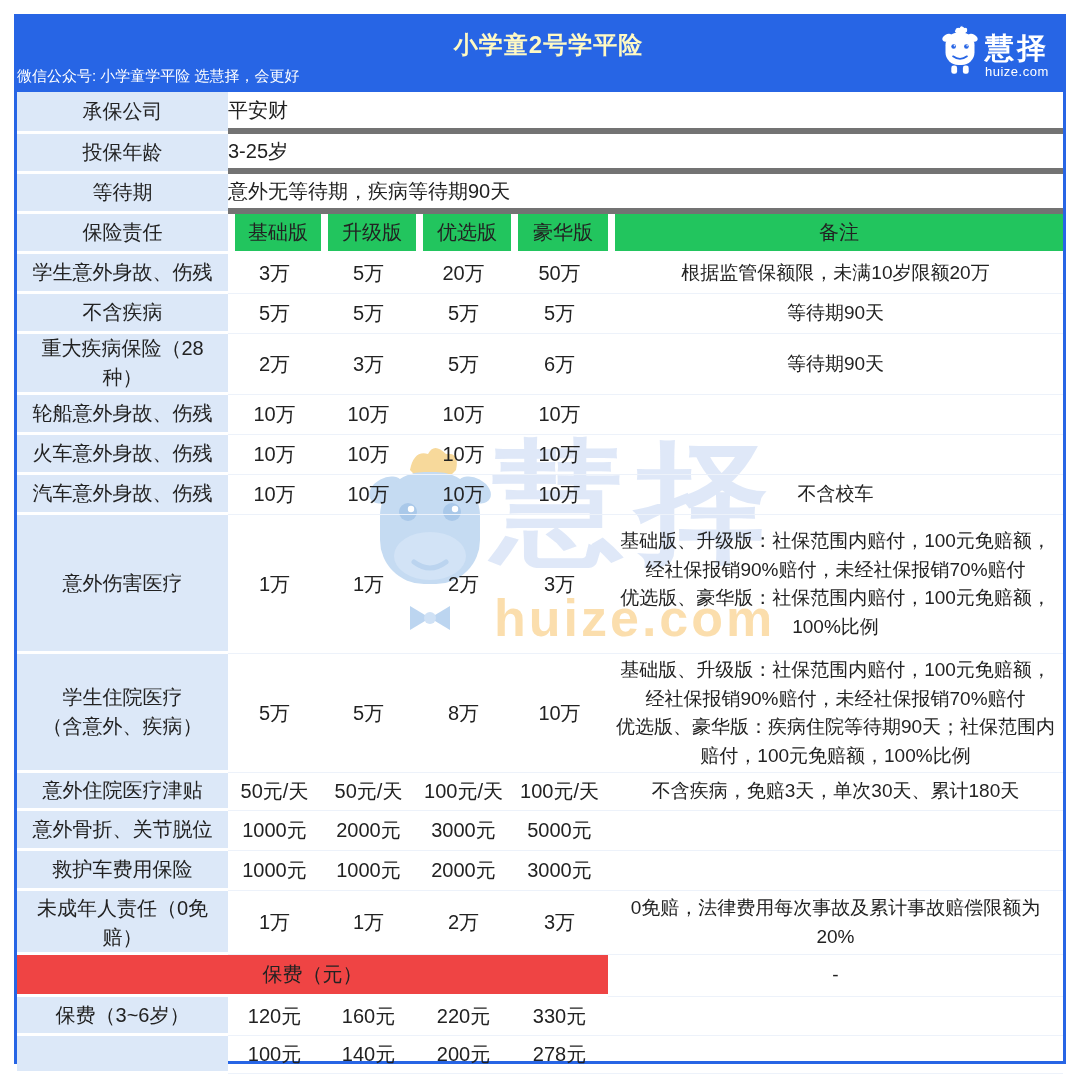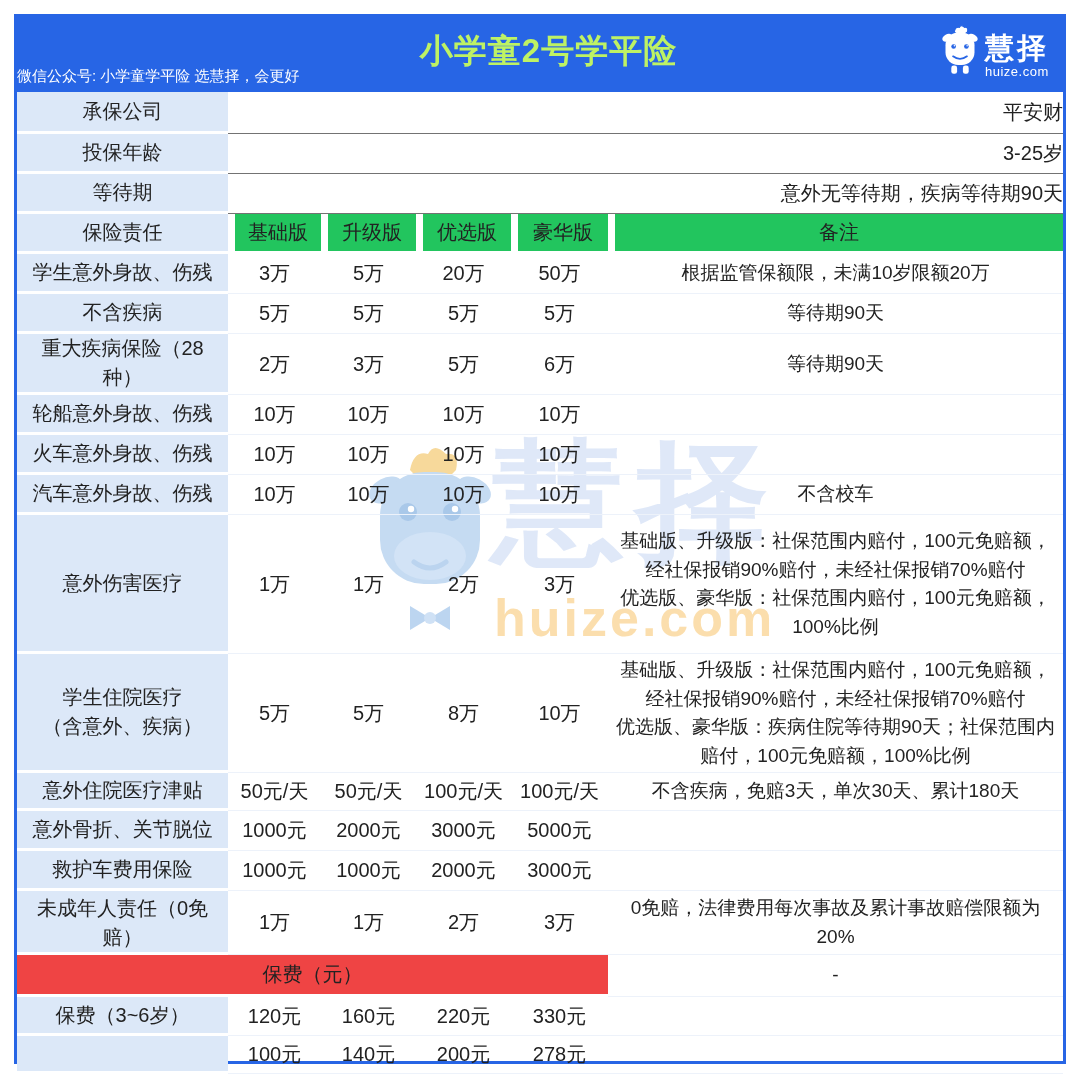--- a/index.html
+++ b/index.html
@@ -14,39 +14,39 @@
   .wm-brand { position:absolute; left:492px; top:430px; font-size:132px; font-weight:bold;
     letter-spacing:12px; color:rgba(56,110,214,0.16); line-height:1.1; }
   .wm-domain { position:absolute; left:494px; top:588px; font-size:52px; font-weight:bold;
     letter-spacing:3px; color:rgba(245,176,60,0.42); }
 
   .frame { position:absolute; left:14px; top:14px; width:1052px; height:1050px;
     border:3px solid #2765E5; z-index:1; }
 
   .band { position:relative; height:75px; background:#2765E5; }
   .title { position:absolute; left:17px; right:0; top:12px; text-align:center;
-    color:#bef264; font-size:33px; font-weight:bold; letter-spacing:1px; }
+    color:#fef9c3; font-size:24px; font-weight:bold; letter-spacing:1px; }
   .subtitle { position:absolute; left:0; right:0; bottom:6px; text-align:left;
     color:#fff; font-size:15px; }
   .logo { position:absolute; right:14px; top:8px; display:flex; align-items:center; gap:6px; }
   .logo-texts { display:flex; flex-direction:column; align-items:flex-start; }
   .logo-brand { color:#fff; font-size:29px; font-weight:bold; letter-spacing:3px; line-height:1.05; }
   .logo-domain { color:#fff; font-size:13px; letter-spacing:0.5px; }
 
   table { width:1046px; table-layout:fixed; border-collapse:separate; border-spacing:0; background:transparent; }
   col.c-lbl { width:211px; } col.c-p1 { width:93px; } col.c-p2 { width:95px; }
   col.c-p3 { width:95px; } col.c-p4 { width:97px; } col.c-rmk { width:455px; }
 
   td { vertical-align:middle; font-size:20px; overflow:hidden; }
   td.lbl { background:#DCE8F8; border-bottom:3px solid #fff; text-align:center;
     font-weight:500; padding:0 5px; }
   td.lbl .li { display:flex; align-items:center; justify-content:center; height:100%;
     white-space:pre-line; line-height:1.45; }
   td.lbl .li.clip { align-items:flex-start; padding-top:3px; }
-  td.infoval { text-align:right; border-bottom:1px solid #737373;padding-left:48px; }
+  td.infoval { text-align:left; border-bottom:6px solid #737373; }
   td.val { text-align:center; border-bottom:1px solid #EDF2FA; }
   td.rmk { text-align:center; border-bottom:1px solid #EDF2FA; white-space:pre-line;
     font-size:19px; line-height:1.5; padding:2px 6px; }
   tr.colhead td.plan, tr.colhead td.rmkh { background:#22c55e; border-left:7px solid #fff;
     border-bottom:3px solid #fff; text-align:center; font-weight:500; }
   td.premhead { background:#ef4444; border-bottom:3px solid #fff; text-align:center;
     font-weight:500; }
   .h42{height:42px} .h40{height:40px} .h139{height:139px} .h112{height:112px}
   .h39{height:39px} .h38{height:38px}
 </style>

